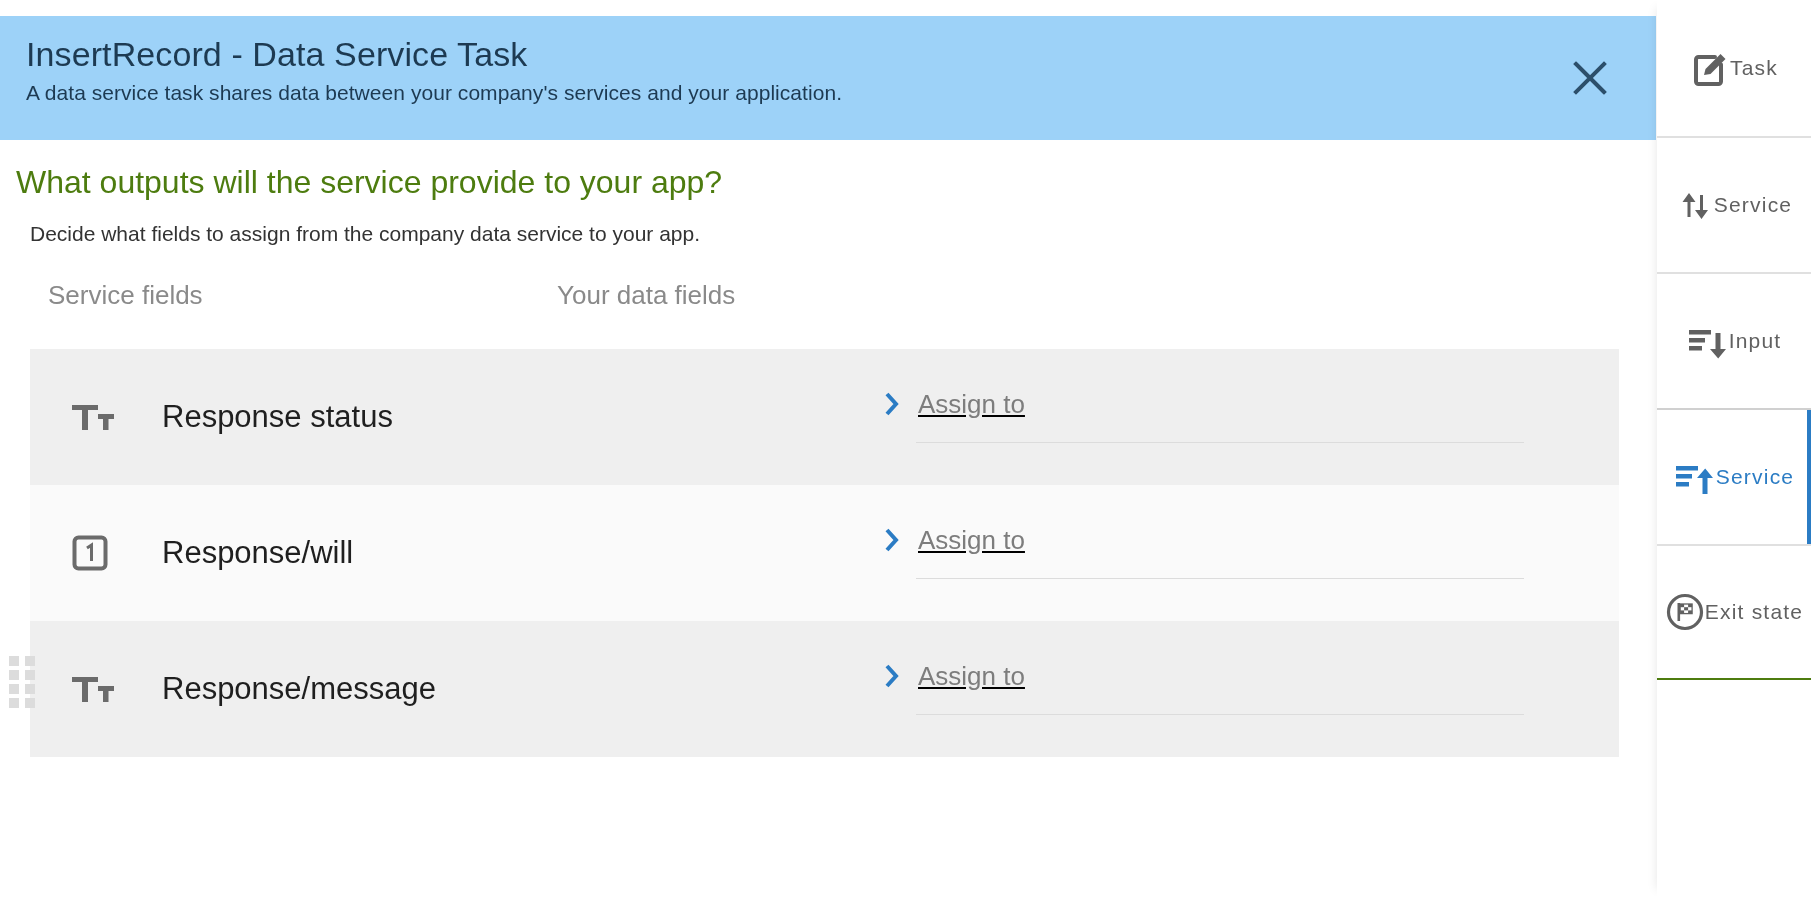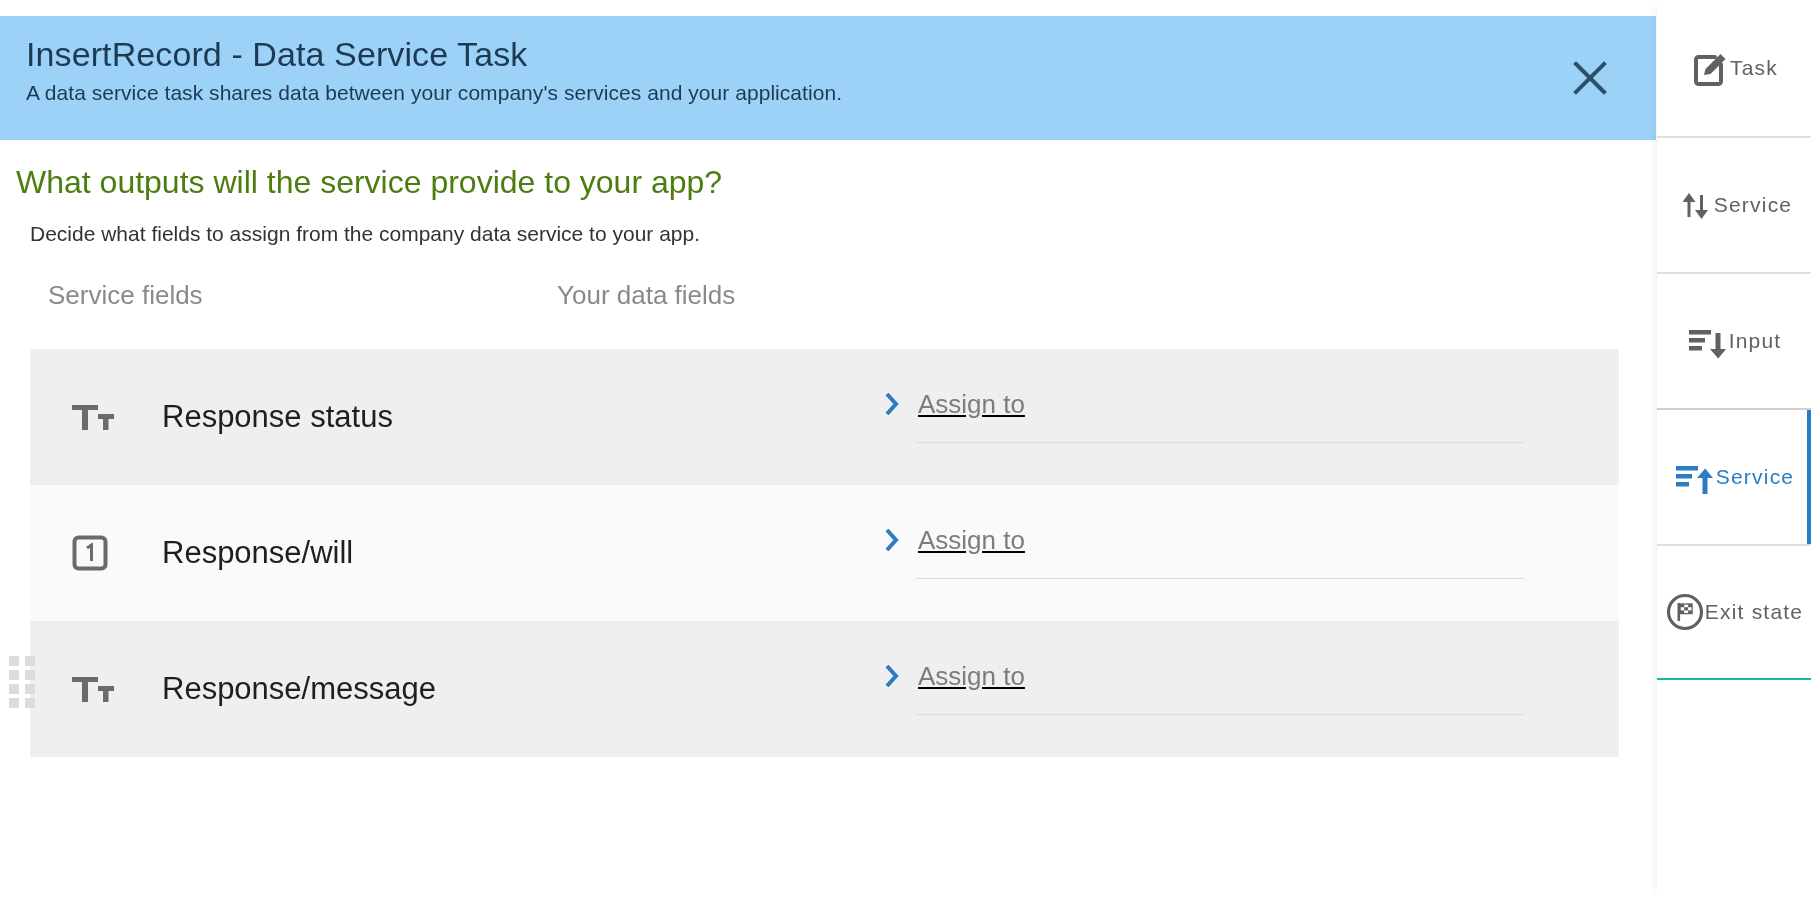--- a/index.html
+++ b/index.html
@@ -242,21 +242,21 @@
   .side-item.active::after {
     content: "";
     position: absolute;
     right: 0;
     top: 0;
     bottom: 0;
     width: 4px;
     background: #2b7cc4;
   }
   .side-item.active { border-top-color: #d0d0d0; }
-  .sidebar .side-item:last-child { border-bottom: 2px solid #14b8a6; }
+  .sidebar .side-item:last-child { border-bottom: 2px solid #4d7c0f; }
 </style>
 </head>
 <body>
 
 <div id="app">
 
   <div class="dialog">
 
     <div class="dlg-header">
       <div class="dlg-title">InsertRecord - Data Service Task</div>

